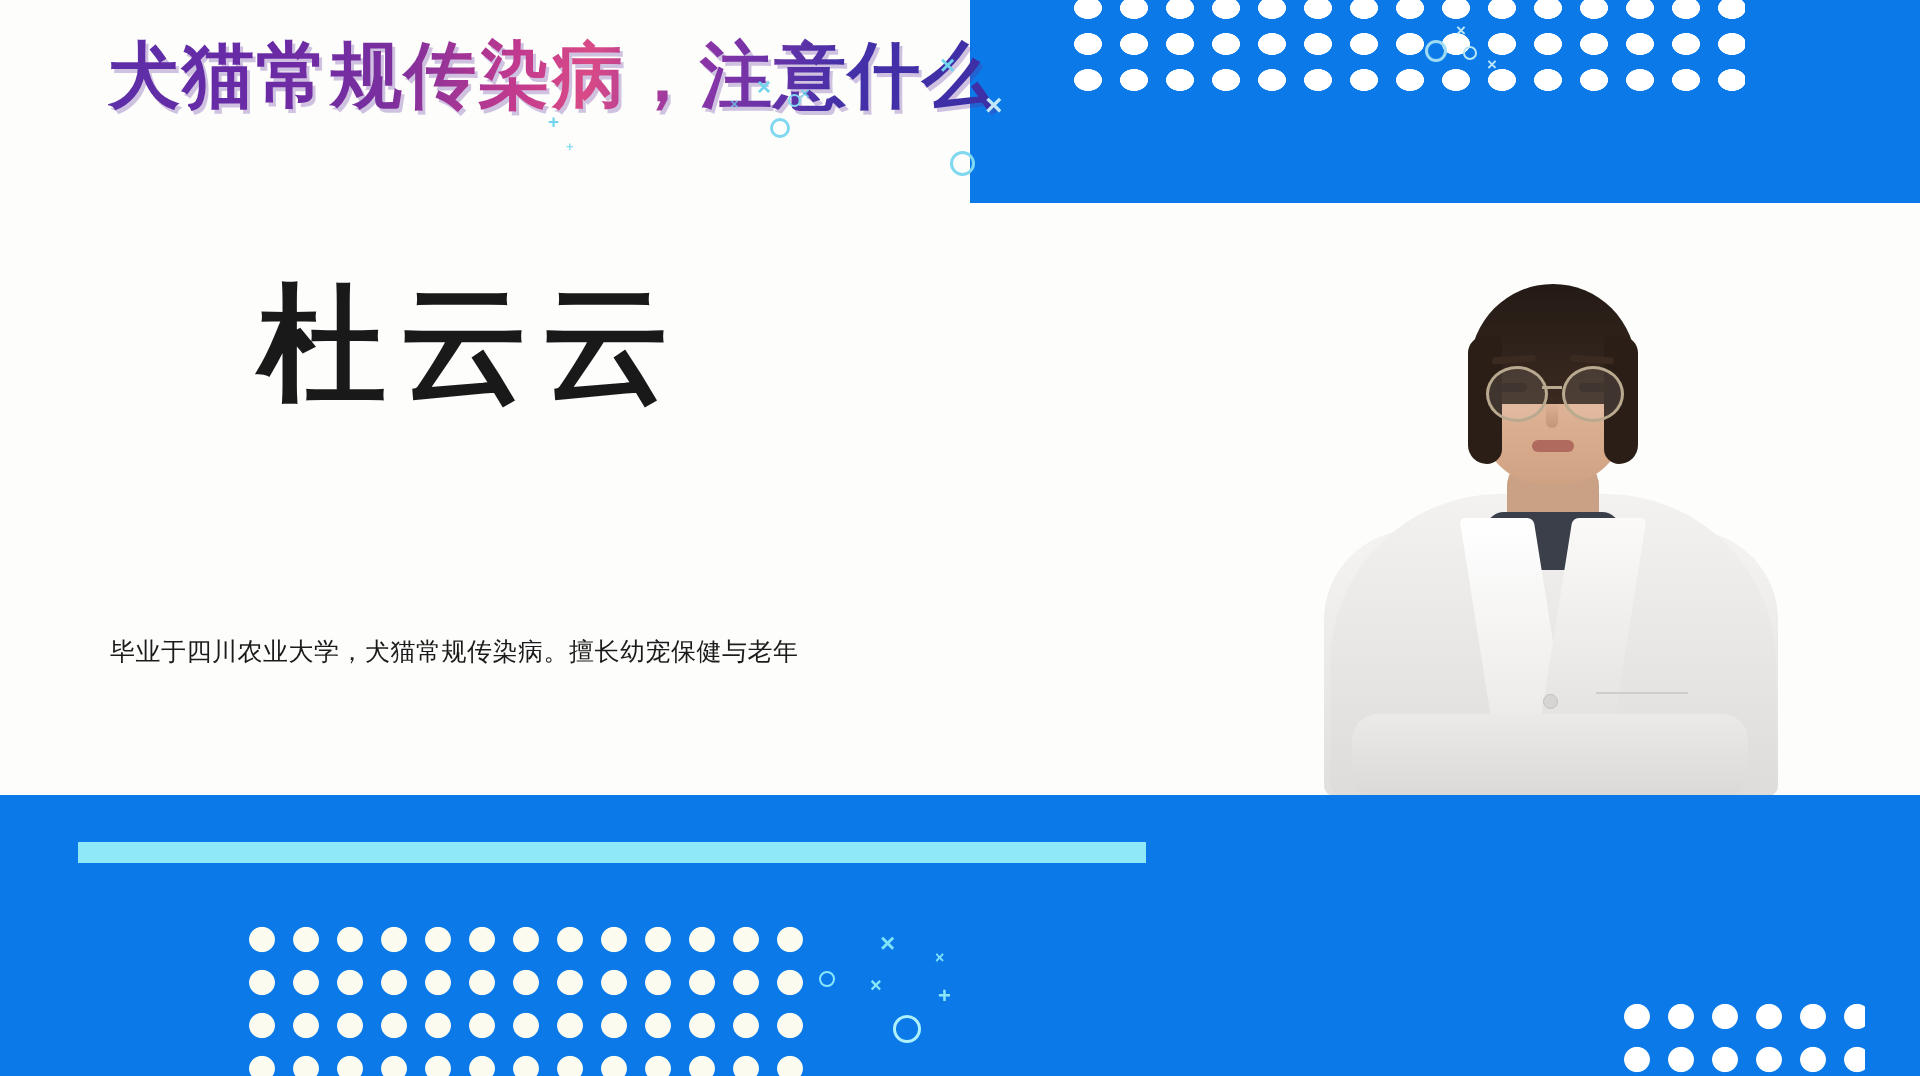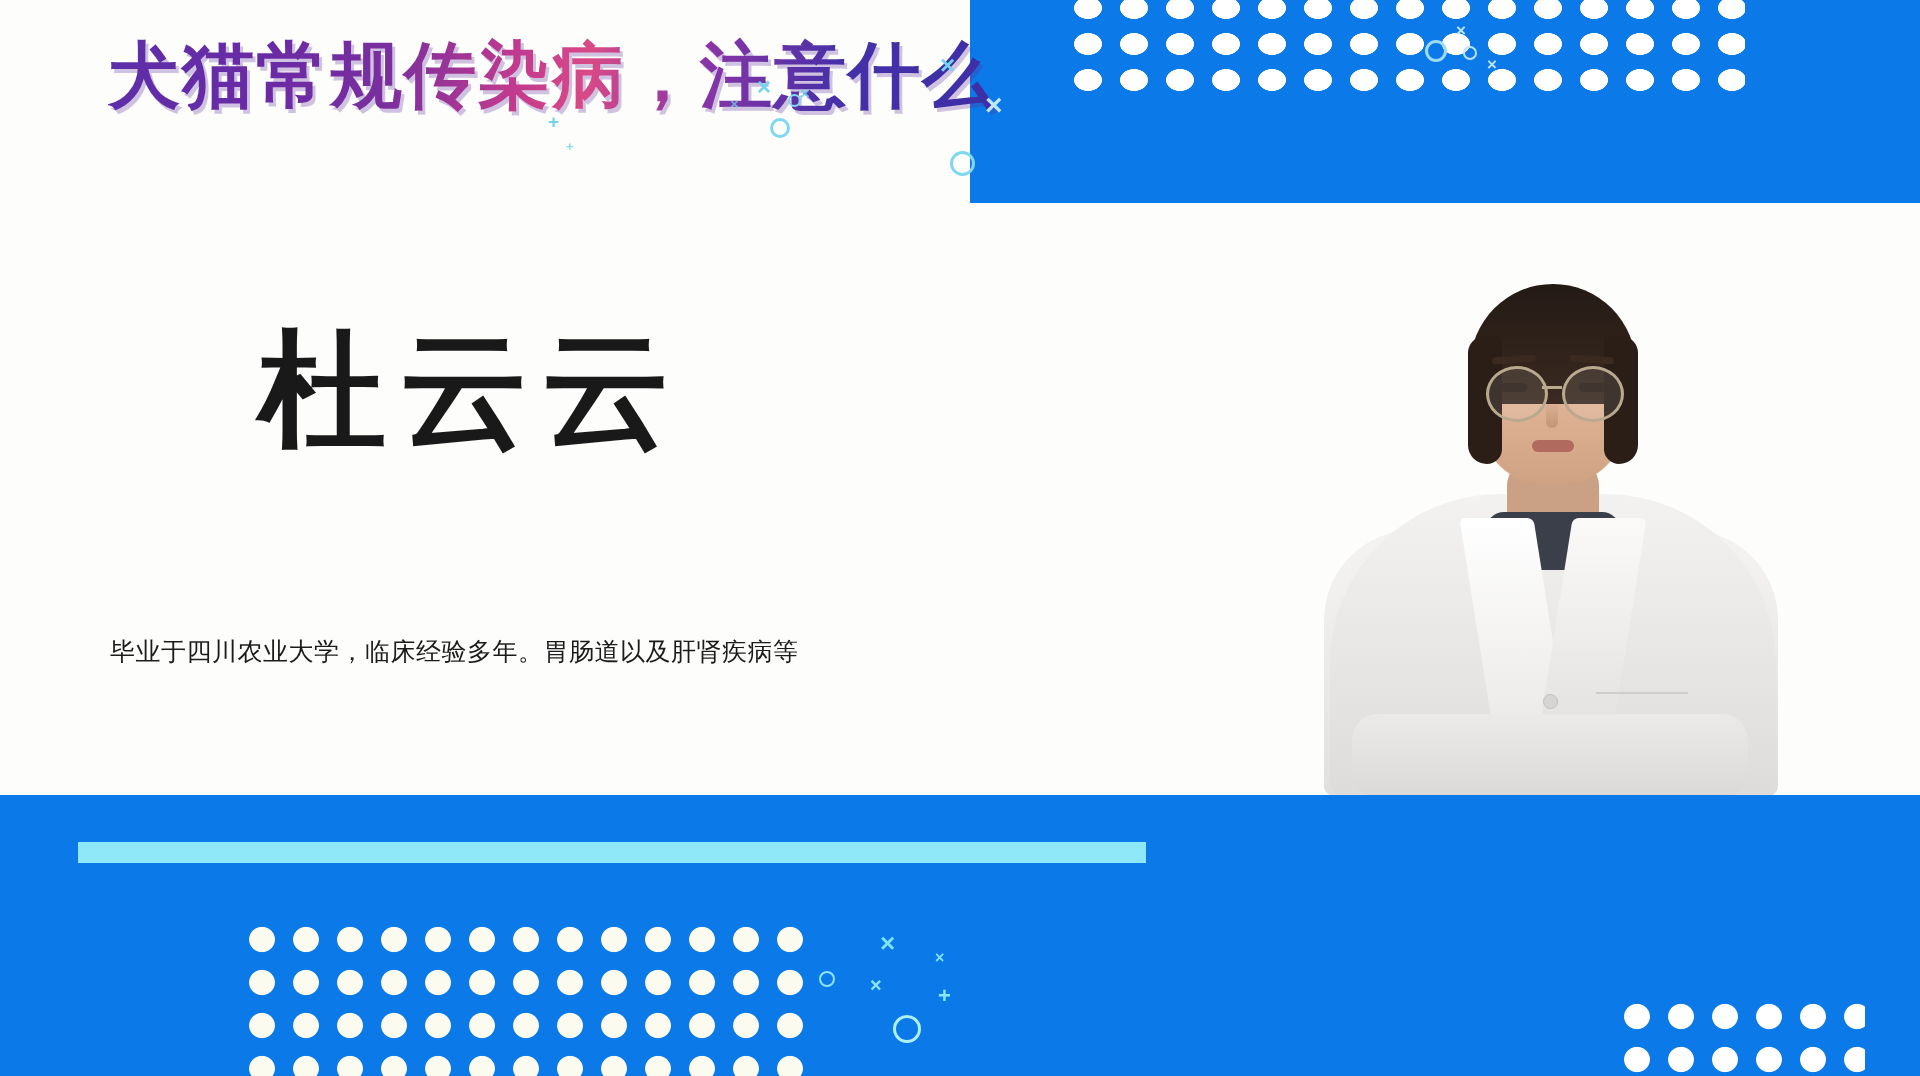--- a/index.html
+++ b/index.html
@@ -60,21 +60,21 @@
     font-family:"DejaVu Sans","Liberation Sans",sans-serif;
     font-size:46px;font-weight:bold;color:#1277d4;letter-spacing:1px;
     white-space:nowrap;
   }
 
   
   .name{
     position:absolute;left:258px;top:272px;
     font-family:"DejaVu Sans","Liberation Sans",sans-serif;
     font-size:128px;font-weight:bold;color:#191919;letter-spacing:14px;
-    white-space:nowrap;line-height:1.12;margin-top:46px;
+    white-space:nowrap;line-height:1.12;
   }
 
   
   .bio{
     position:absolute;left:110px;top:632px;width:720px;
     font-family:"DejaVu Sans","Liberation Sans",sans-serif;
     font-size:25px;color:#1b1b1b;line-height:1.62;letter-spacing:.5px;
   }
   .bio div{white-space:nowrap;}
 
@@ -160,21 +160,21 @@
   <div class="ring" style="left:1425px;top:40px;width:16px;height:16px;border-color:#9fdcf2;"></div>
   <div class="ring" style="left:1463px;top:46px;width:10px;height:10px;border-color:#b8e6f7;border-width:2px;"></div>
   <div class="mark" style="left:1456px;top:22px;font-size:17px;color:#bde7f8;">×</div>
   <div class="mark" style="left:1487px;top:56px;font-size:17px;color:#bde7f8;">×</div>
   <div class="ring" style="left:950px;top:151px;width:19px;height:19px;"></div>
 
 
   <div class="name">杜云云</div>
 
   <div class="bio">
-    <div>毕业于四川农业大学，临床经验多年。胃肠道以及肝肾疾病等</div>
+    <div>毕业于四川农业大学，犬猫常规传染病。擅长幼宠保健与老年</div>
   </div>
 
   <div class="portrait">
     <div class="p-shoulderL"></div>
     <div class="p-shoulderR"></div>
     <div class="p-body"></div>
     <div class="p-neck"></div>
     <div class="p-collar"></div>
     <div class="p-lapelL"></div>
     <div class="p-lapelR"></div>

